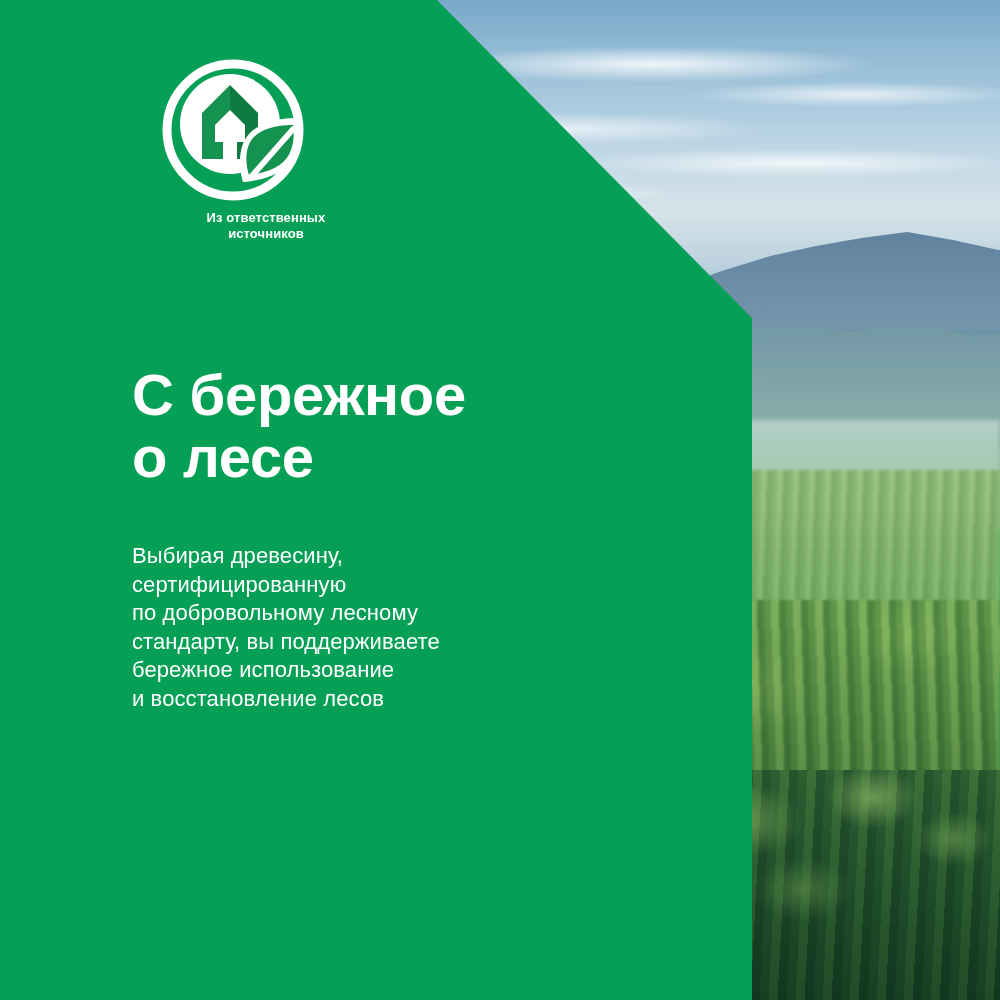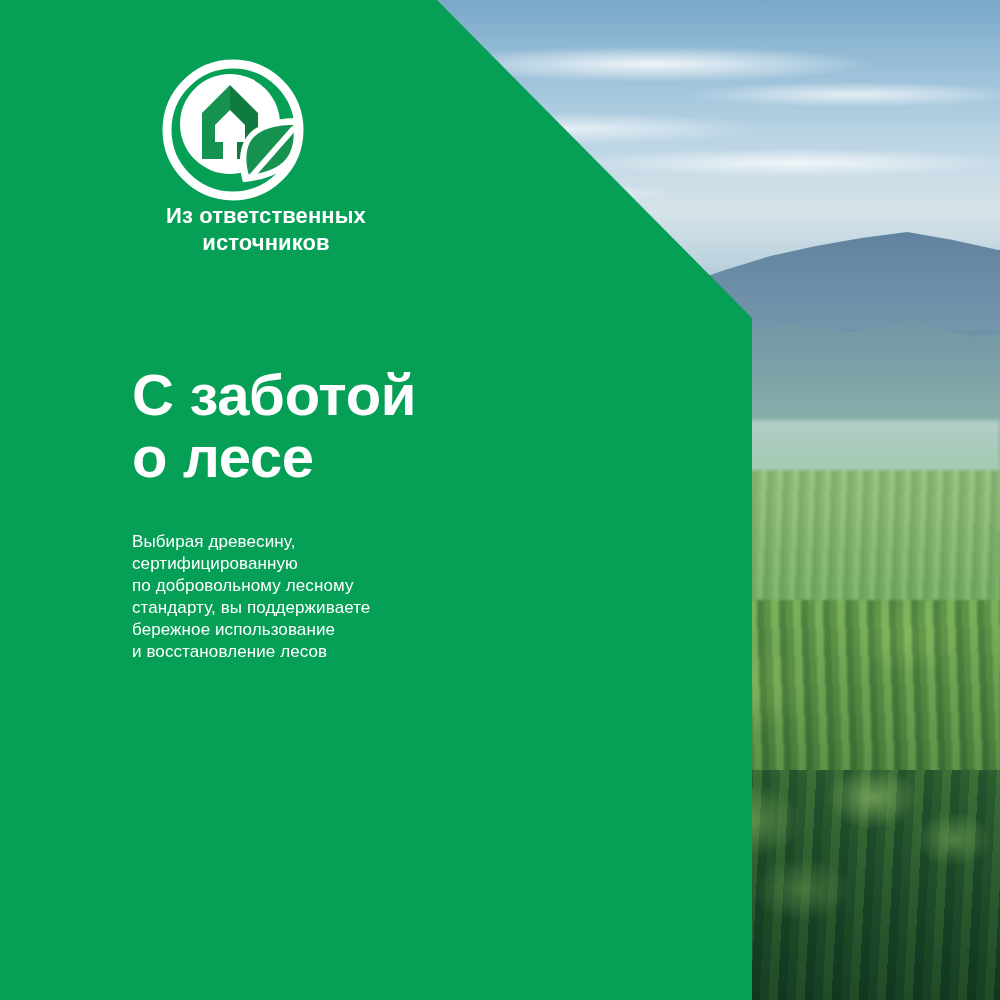--- a/index.html
+++ b/index.html
@@ -170,24 +170,25 @@
     top: 58px;
     width: 270px;
   }
   .badge-mark {
     width: 144px;
     height: 144px;
     margin-left: 30px;
     display: block;
   }
   .badge-caption {
+    margin-top: 8px;
     width: 270px;
     text-align: center;
     color: #ffffff;
-    font-size: 22px;
+    font-size: 13px;
     font-weight: 700;
     line-height: 1.24;
     letter-spacing: .1px;
     white-space: pre-line;
   }
 
   
   .headline {
     position: absolute;
     left: 132px;
@@ -198,24 +199,24 @@
     font-weight: 700;
     line-height: 1.08;
     letter-spacing: -.3px;
     white-space: pre-line;
   }
 
   
   .body-copy {
     position: absolute;
     left: 132px;
-    top: 511px;
+    top: 522px;
     width: 520px;
     color: #ffffff;
-    font-size: 17px;
+    font-size: 22px;
     font-weight: 400;
     line-height: 1.30;
     letter-spacing: .1px;
     white-space: pre-line;
     margin-top: 20px;
   }
 
   
   .brand {
     position: absolute;
@@ -291,21 +292,21 @@
         <path d="M139 60 C139 60 104 58 88 76 C72 94 82 124 82 124 C82 124 117 122 131 104 C145 86 139 60 139 60 Z" fill="#ffffff"></path>
 
         <path d="M132 67 C132 67 104 66 92 80 C80 94 88 117 88 117 C88 117 114 115 125 101 C136 87 132 67 132 67 Z" fill="#15924F"></path>
 
         <path d="M131 68 L87 118 L93 120 L136 71 Z" fill="#ffffff"></path>
       </svg>
       <div class="badge-caption">Из ответственных
 источников</div>
     </div>
 
-    <h1 class="headline">С заботой
+    <h1 class="headline">С бережное
 о лесе</h1>
 
     <p class="body-copy">Выбирая древесину,
 сертифицированную
 по добровольному лесному
 стандарту, вы поддерживаете
 бережное использование
 и восстановление лесов</p>
 
 

